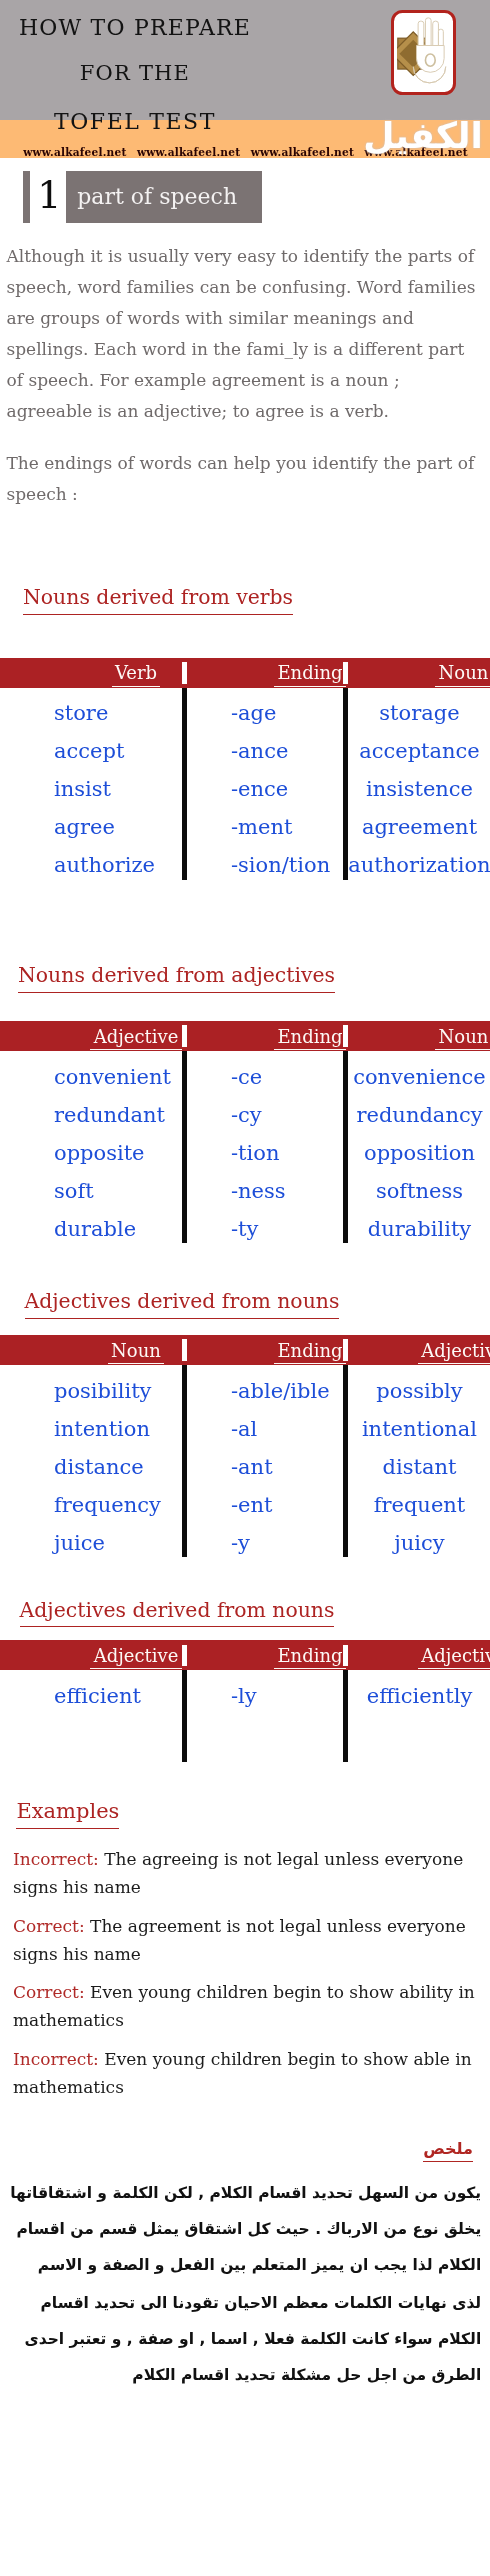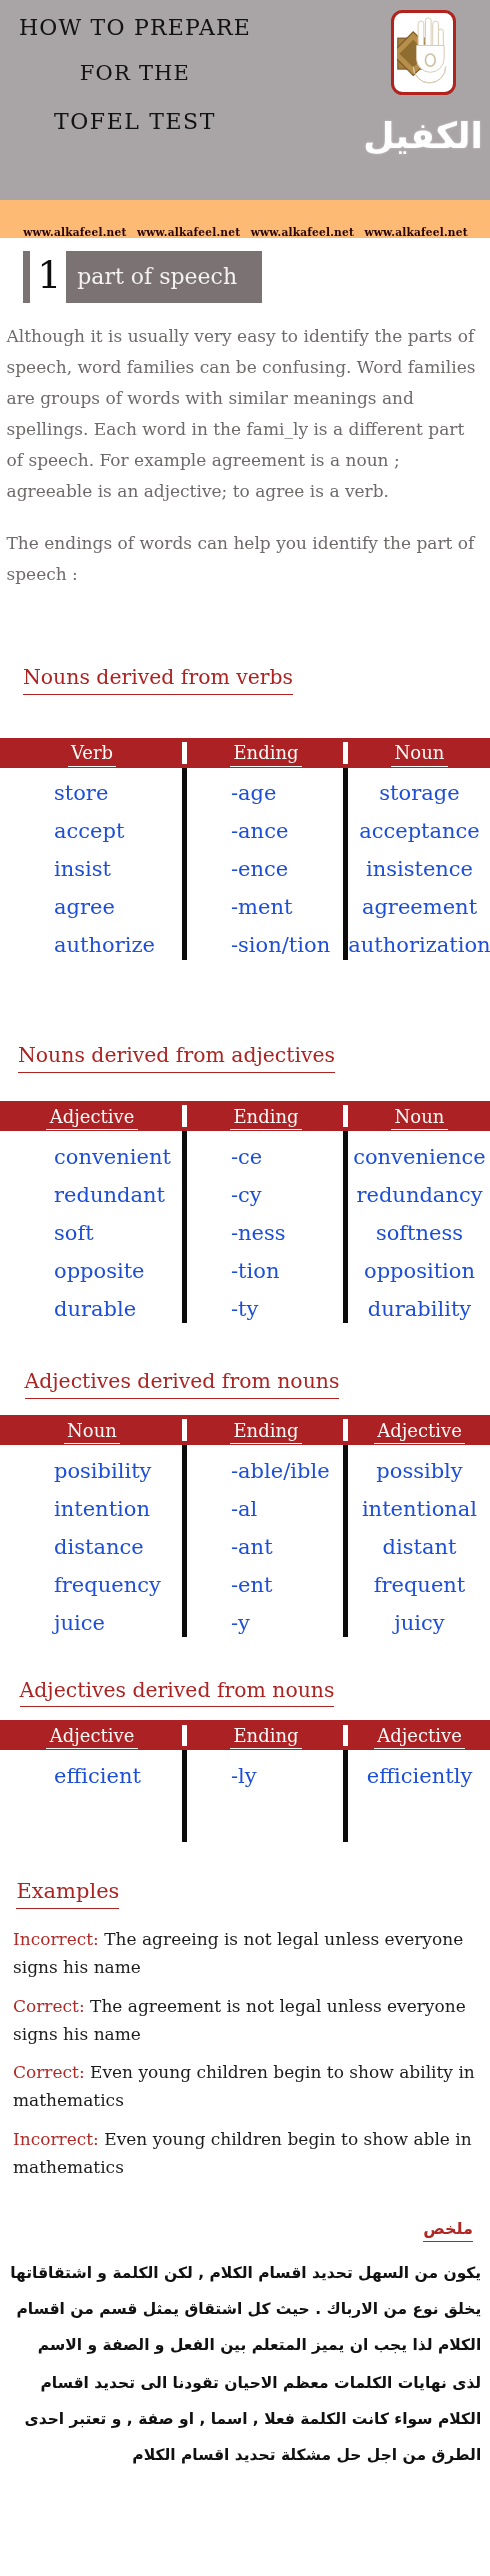--- a/index.html
+++ b/index.html
@@ -4,21 +4,21 @@
 <style>
   * { margin:0; padding:0; box-sizing:border-box; }
   html,body { background:#ffffff; }
   .page {
     position:relative; width:491px; height:2576px; margin:0 auto;
     background:#ffffff; overflow:hidden;
     font-family:"DejaVu Serif","Liberation Serif",serif;
   }
 
   
-  .hero { height:200px; background:#a9a5a7; position:relative; }
+  .hero { height:120px; background:#a9a5a7; position:relative; }
   .hero-titles { position:absolute; left:0; top:8.2px; width:270px; text-align:center; color:#131313; }
   .hero-titles .t1 { font-size:22px; letter-spacing:1.2px; margin-top:6.5px; }
   .hero-titles .t2 { font-size:21px; letter-spacing:1.2px; margin-top:21px; }
   .hero-titles .t3 { font-size:22px; letter-spacing:1.6px;   margin-top:24.5px; }
   .logo-col { position:absolute; right:6.5px; top:9.8px; width:123px; display:flex; flex-direction:column; align-items:center; }
   .logo-box {
     width:65px; height:85px; background:#ffffff; border:3.3px solid #b2231d;
     border-radius:11.4px; display:flex; align-items:center; justify-content:center;
   }
   .logo-calligraphy {
@@ -50,21 +50,21 @@
     border-bottom:1.6px solid #ad2322; padding-bottom:4.9px;
   }
   .mt1 { margin:75px 0 0 23px; }
   .mt2 { margin:79px 0 0 18px; }
   .mt3 { margin:41px 0 0 24.5px; }
   .mt4 { margin:36px 0 0 19.6px; }
 
   
   .tbl-head {
     position:relative; margin-top:43px; height:30px; background:#ab2124;
-    display:grid; grid-template-columns:184px 164px 143px; align-items:center;
+    display:grid; grid-template-columns:184px 164px 143px; align-items:center;padding-left:44px;
   }
   .tbl.t2 .tbl-head { margin-top:28px; }
   .tbl.t3 .tbl-head { margin-top:16.4px; }
   .tbl.t4 .tbl-head { margin-top:13px; }
   .th { text-align:center; }
   .th span {
     color:#fdf9f6; font-size:18px; border-bottom:1.6px solid #fdf9f6; padding:0 3.3px 2.5px 3.3px;
   }
   .wline { position:absolute; top:4.1px; bottom:4.1px; width:4.9px; background:#ffffff; }
   .wline.w1 { left:182px; } .wline.w2 { left:343px; }
@@ -214,28 +214,28 @@
           <div class="td c1">convenient</div>
           <div class="td c2">-ce</div>
           <div class="td c3">convenience</div>
         </div>
         <div class="tr">
           <div class="td c1">redundant</div>
           <div class="td c2">-cy</div>
           <div class="td c3">redundancy</div>
         </div>
         <div class="tr">
+          <div class="td c1">opposite</div>
+          <div class="td c2">-tion</div>
+          <div class="td c3">opposition</div>
+        </div>
+        <div class="tr">
           <div class="td c1">soft</div>
           <div class="td c2">-ness</div>
           <div class="td c3">softness</div>
-        </div>
-        <div class="tr">
-          <div class="td c1">opposite</div>
-          <div class="td c2">-tion</div>
-          <div class="td c3">opposition</div>
         </div>
         <div class="tr">
           <div class="td c1">durable</div>
           <div class="td c2">-ty</div>
           <div class="td c3">durability</div>
         </div>
       </div>
     </div>
   </section>
 

